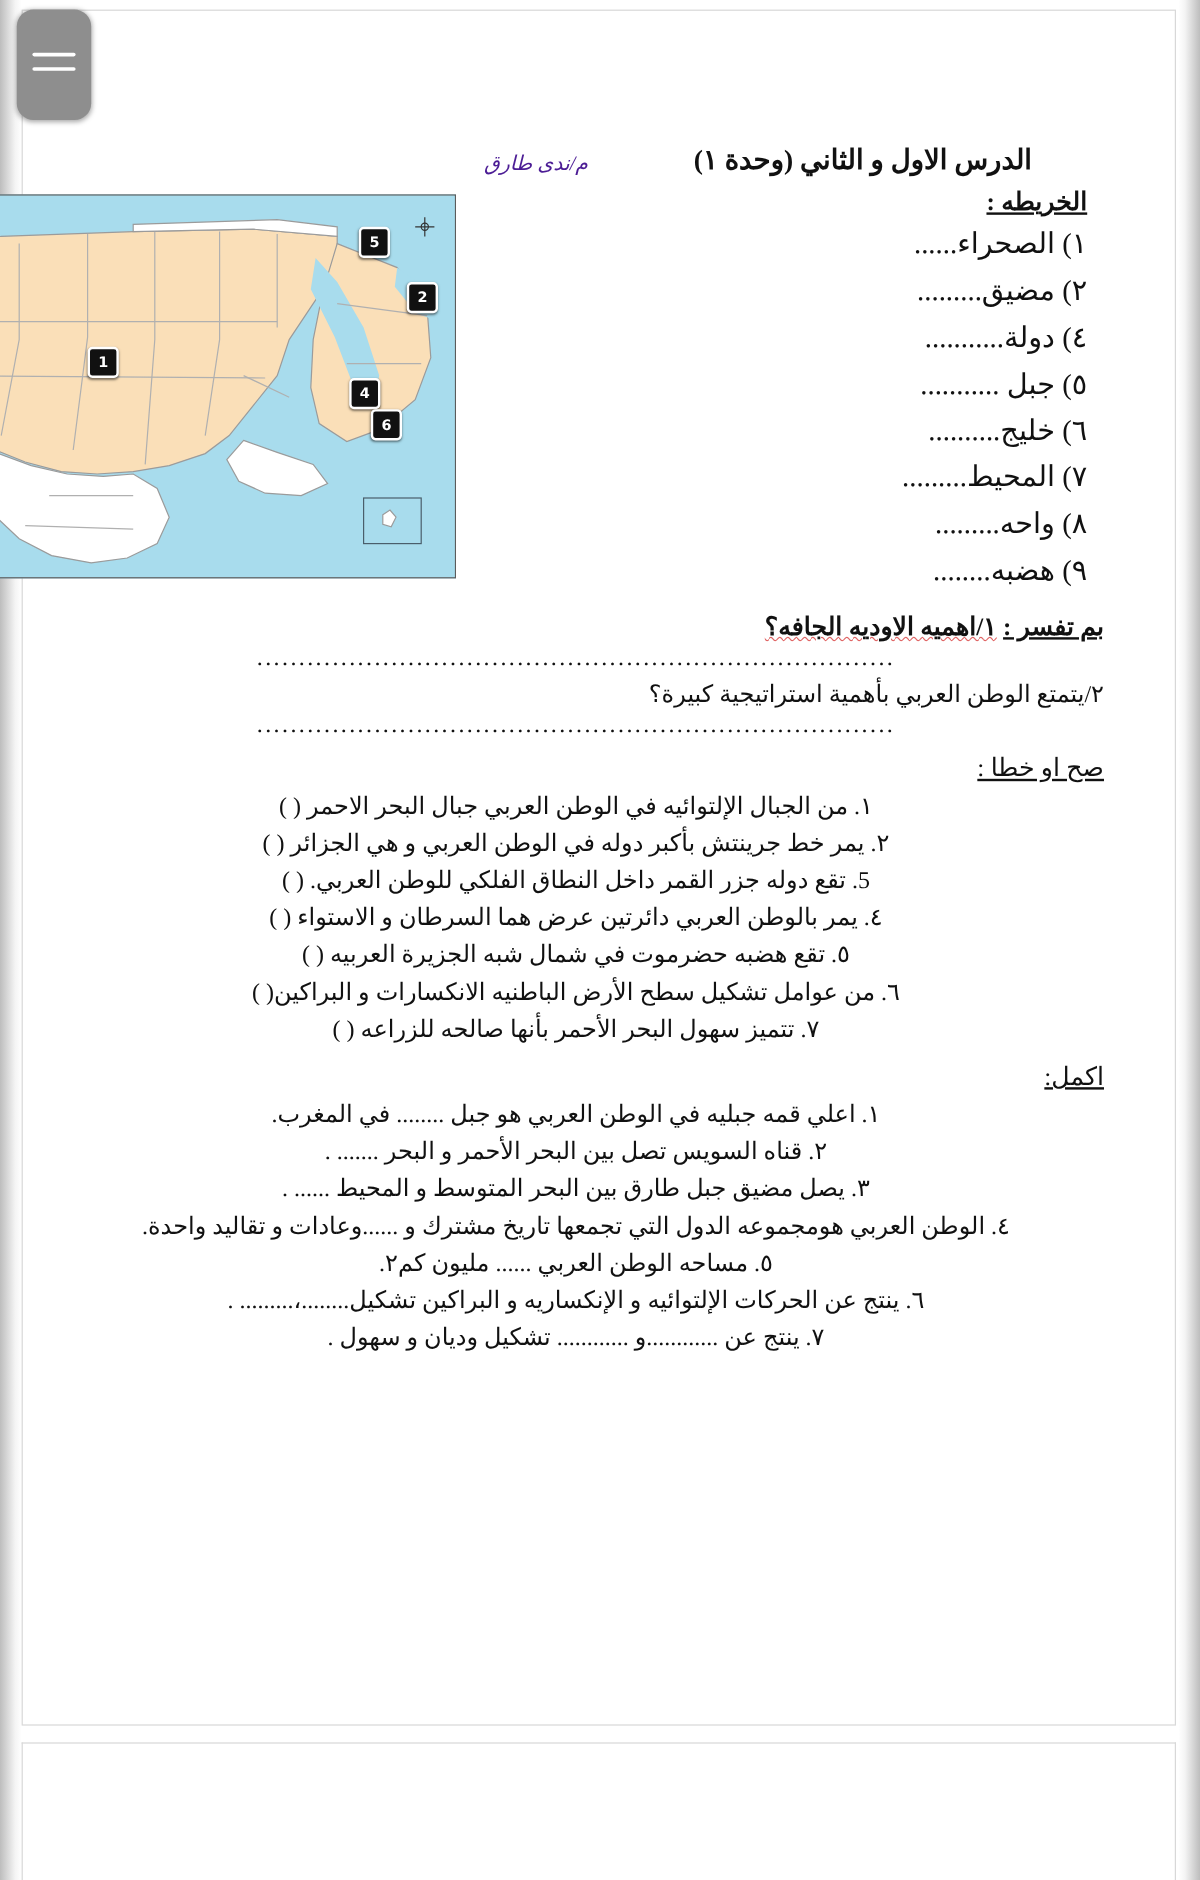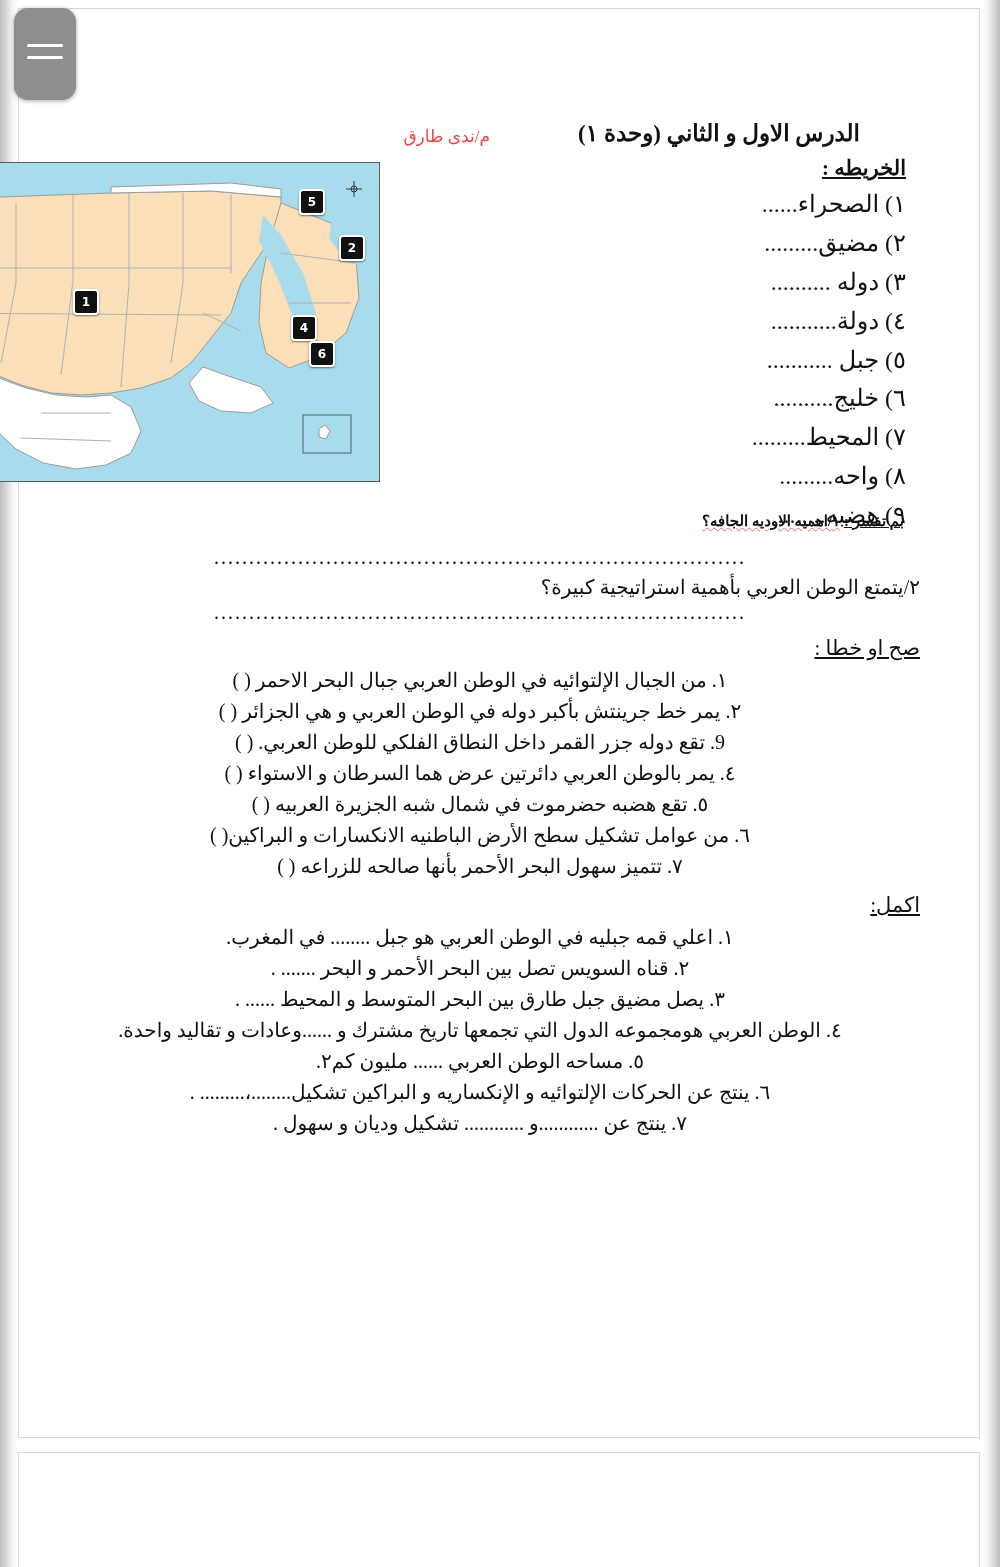--- a/index.html
+++ b/index.html
@@ -101,22 +101,23 @@
     top: 0;
     font-size: 23px;
     font-weight: bold;
     letter-spacing: 0;
   }
   .author {
     position: absolute;
     right: 430px;
     top: 6px;
     font-size: 17px;
+    font-style: italic;
     font-family: "Liberation Serif", serif;
-    color: #ef4444;
+    color: #4c1d95;
   }
 
   .body-row {
     position: relative;
     min-height: 340px;
   }
 
   
   .map-box {
     position: absolute;
@@ -161,23 +162,23 @@
   .list-line {
     font-size: 24px;
     line-height: 1.62;
     margin: 0;
     padding: 0;
     white-space: nowrap;
   }
 
   .qa-block { margin-top: 14px; }
   .explain-head {
-    font-size: 15px;
+    font-size: 21px;
     font-weight: bold;
-    margin: 16px;
+    margin: 0;
   }
   .explain-head .u { text-decoration: underline; }
   .squiggle {
     text-decoration: underline;
     text-decoration-style: wavy;
     text-decoration-color: #e06666;
     text-decoration-thickness: 1px;
   }
   .dots-line {
     font-size: 20px;
@@ -291,21 +292,20 @@
         <div class="pin" style="left:480px; top:152px;">4</div>
         <div class="pin" style="left:488px; top:26px;">5</div>
         <div class="pin" style="left:498px; top:178px;">6</div>
 
       </div>
 
       <div class="map-list">
         <div class="sec-title">الخريطه :</div>
         <p class="list-line">١) الصحراء......</p>
         <p class="list-line">٢) مضيق.........</p>
-        <p class="list-line">٣) دوله ..........</p>
         <p class="list-line">٤) دولة...........</p>
         <p class="list-line">٥) جبل ...........</p>
         <p class="list-line">٦) خليج..........</p>
         <p class="list-line">٧) المحيط.........</p>
         <p class="list-line">٨) واحه.........</p>
         <p class="list-line">٩) هضبه........</p>
       </div>
     </div>
 
     <div class="qa-block">
@@ -315,21 +315,21 @@
       </p>
       <p class="dots-line">............................................................................</p>
       <p class="q-line">٢/يتمتع الوطن العربي بأهمية استراتيجية كبيرة؟</p>
       <p class="dots-line">............................................................................</p>
     </div>
 
     <div class="section">
       <p class="sec-head">صح او خطا  :</p>
       <p class="item">١. من الجبال الإلتوائيه في الوطن العربي جبال البحر الاحمر (      )</p>
       <p class="item">٢. يمر خط جرينتش بأكبر دوله في الوطن العربي و هي الجزائر (      )</p>
-      <p class="item">9. تقع دوله جزر القمر داخل النطاق الفلكي للوطن العربي.  (      )</p>
+      <p class="item">5. تقع دوله جزر القمر داخل النطاق الفلكي للوطن العربي.  (      )</p>
       <p class="item">٤. يمر بالوطن العربي دائرتين عرض هما السرطان و الاستواء (      )</p>
       <p class="item">٥. تقع هضبه حضرموت في شمال شبه الجزيرة العربيه (     )</p>
       <p class="item">٦. من عوامل تشكيل سطح الأرض الباطنيه الانكسارات و البراكين(     )</p>
       <p class="item">٧. تتميز سهول البحر الأحمر بأنها صالحه للزراعه (     )</p>
     </div>
 
     <div class="section">
       <p class="sec-head">اكمل:</p>
       <p class="item">١. اعلي قمه جبليه في الوطن العربي هو جبل ........ في المغرب.</p>
       <p class="item">٢. قناه السويس تصل بين البحر الأحمر و البحر ....... .</p>

